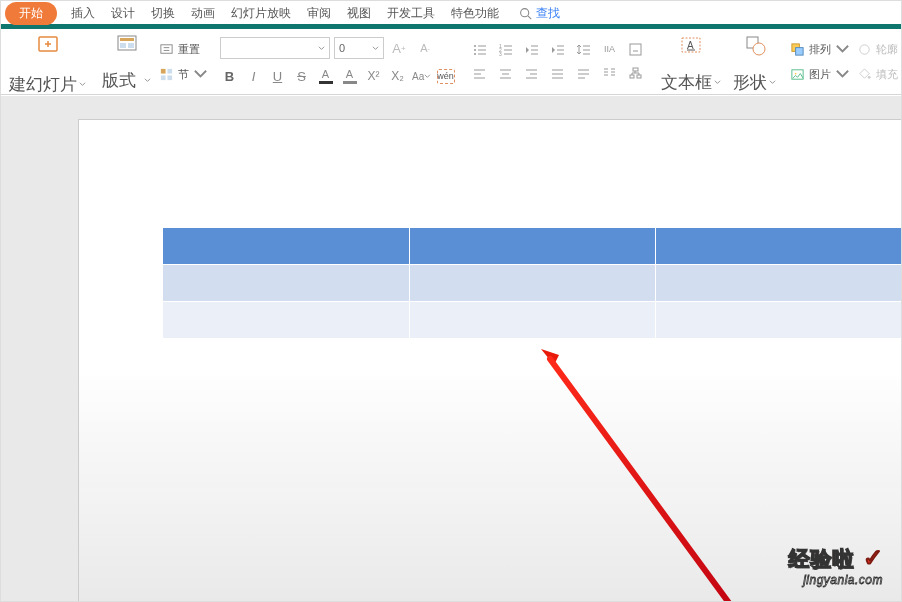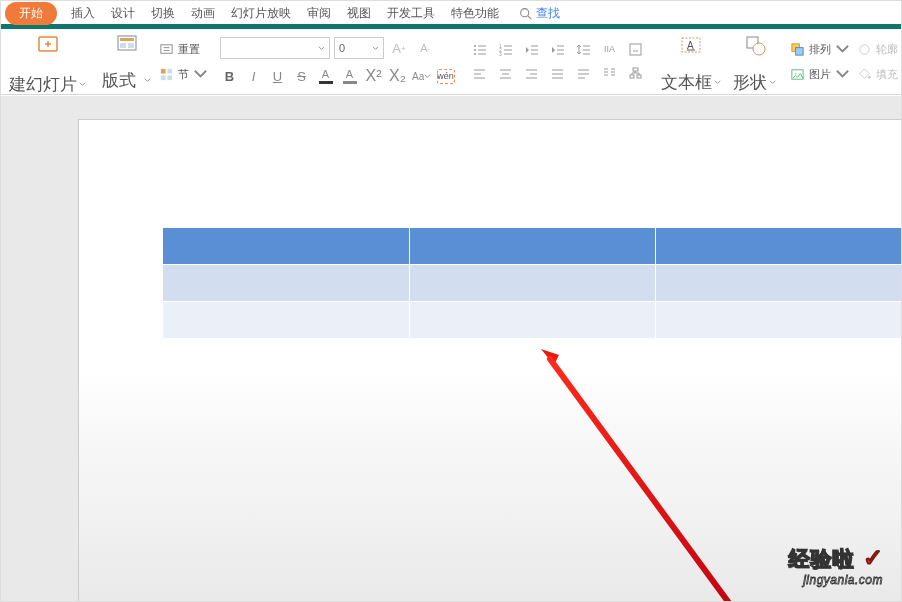--- a/index.html
+++ b/index.html
@@ -28,21 +28,21 @@
 .font-row { display: flex; gap: 4px; margin-bottom: 4px; }
 .font-sel { width: 110px; height: 22px; border: 1px solid #ccc; font-size: 11px; padding: 0 4px; display: flex; align-items: center; justify-content: space-between; color: #aaa; }
 .size-sel { width: 50px; height: 22px; border: 1px solid #ccc; font-size: 11px; padding: 0 4px; display: flex; align-items: center; justify-content: space-between; color: #666; }
 .inc-dec { width: 22px; height: 22px; display: flex; align-items: center; justify-content: center; color: #bbb; font-size: 13px; }
 .fmt-row { display: flex; align-items: center; gap: 5px; }
 .fmt-btn { width: 19px; height: 20px; display: flex; align-items: center; justify-content: center; color: #888; font-size: 13px; border-radius: 2px; }
 .fmt-btn.bold { font-weight: bold; color: #666; }
 .fmt-btn.italic { font-style: italic; }
 .fmt-btn.u { text-decoration: underline; }
 .fmt-btn.s { text-decoration: line-through; }
-.fmt-btn.sup { font-size: 16px; }
+.fmt-btn.sup { font-size: 12px; }
 .color-swatch { display: inline-block; width: 14px; height: 3px; background: #333; }
 .pin-box { width: 18px; height: 15px; border: 1px dashed #e09060; border-radius: 2px; display: flex; align-items: center; justify-content: center; color: #555; font-size: 9px; }
 
 
 .para-group { display: flex; flex-direction: column; gap: 4px; padding: 0 2px; justify-content: center; }
 .para-row { display: flex; gap: 6px; align-items: center; }
 .para-btn { width: 20px; height: 20px; display: flex; align-items: center; justify-content: center; color: #999; }
 .para-btn svg { width: 15px; height: 15px; }
 
 

